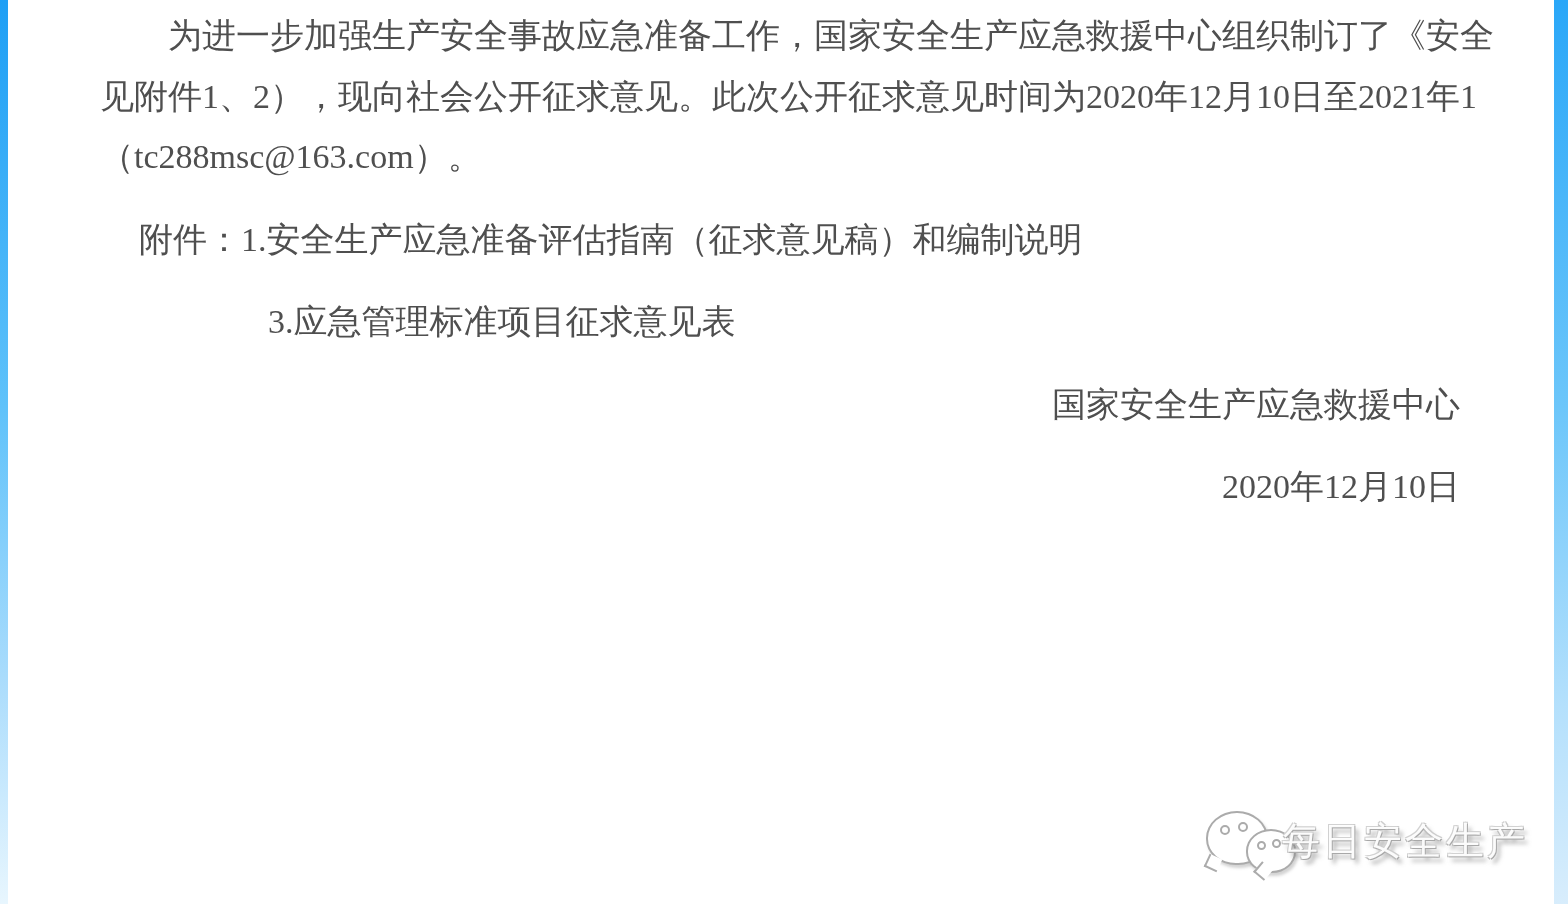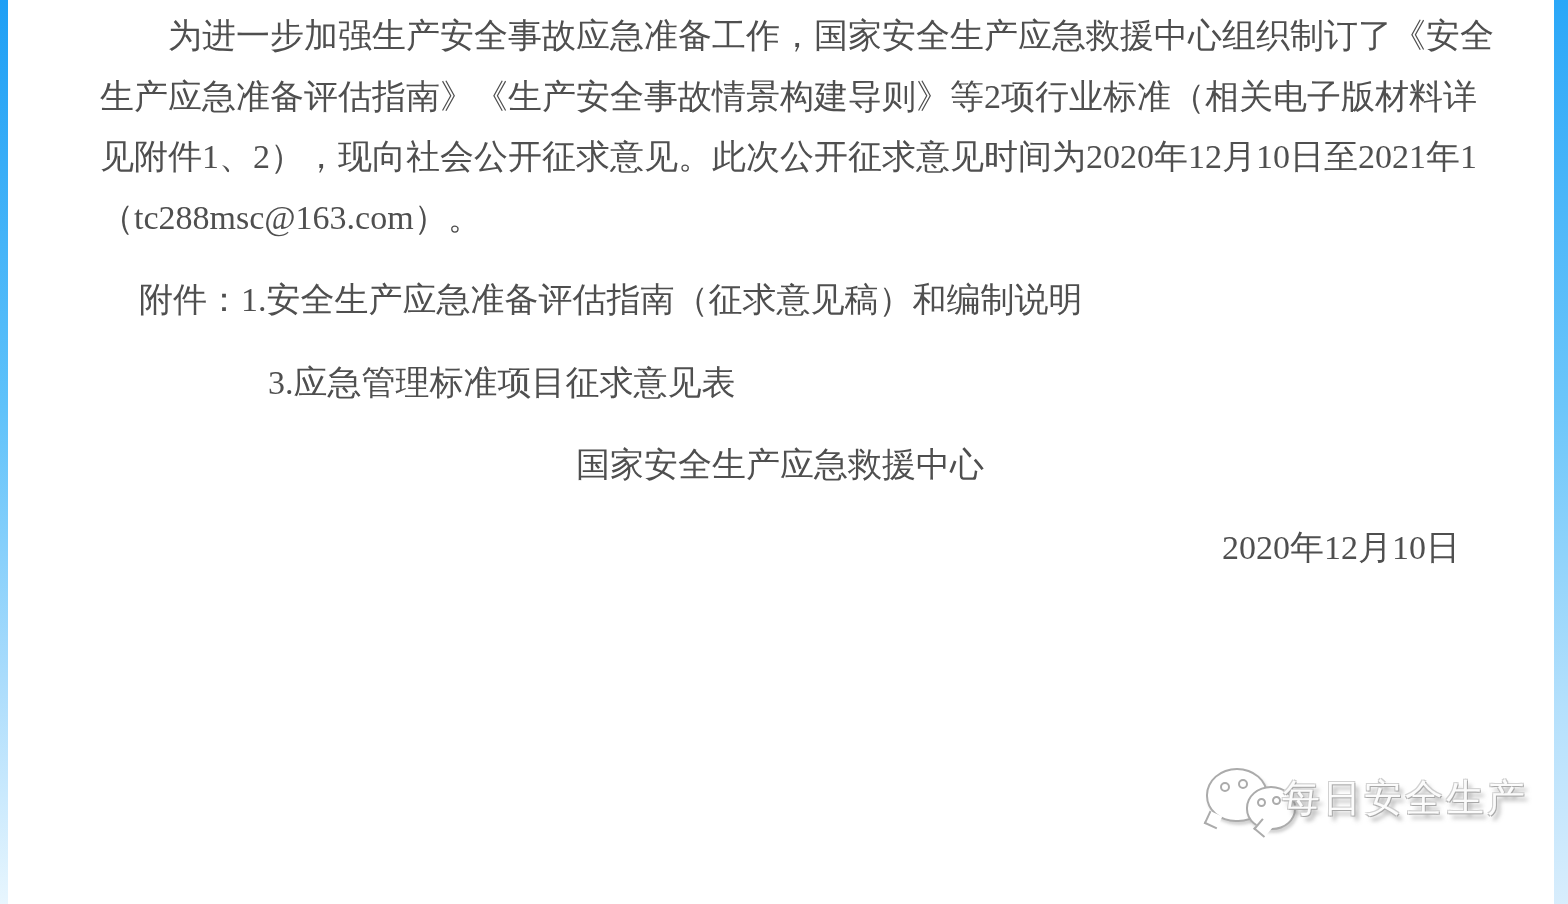--- a/index.html
+++ b/index.html
@@ -29,25 +29,25 @@
   .p{margin:0 0 22px 0;}
   .line{white-space:nowrap;}
   .p1 .line:first-child{text-indent:68px;text-align:center;}
   .contact{margin-bottom:104.5px;white-space:nowrap;}
   .contact .phone{
     color:#1a6fd0;text-decoration:underline;
     text-underline-offset:6px;cursor:pointer;
   }
   .att-first{margin-left:39px;white-space:nowrap;}
   .att-sub{margin-left:168px;white-space:nowrap;}
-  .sig{text-align:center;white-space:nowrap;}
+  .sig{text-align:right;white-space:nowrap;}
   .dateline{text-align:right;white-space:nowrap;}
   
   .watermark{
-    position:absolute;left:1202px;top:764px;width:340px;height:80px;
+    position:absolute;left:1202px;top:807px;width:340px;height:80px;
     z-index:2;pointer-events:none;
   }
   .wm-text{
     position:absolute;left:80px;top:12px;
     font-size:38px;line-height:1.2;letter-spacing:3px;white-space:nowrap;
     color:rgba(255,255,255,0.95);
     text-shadow:
       1px 1px 0 #a8a8a8,
       -1px -1px 0 #d2d2d2,
       -1px 1px 0 #bdbdbd,
@@ -83,21 +83,20 @@
 
 <div class="page">
 
   <div class="bar-left"></div>
   <div class="bar-right"></div>
 
   <div class="doc">
 
     <div class="p p1">
       <div class="line">为进一步加强生产安全事故应急准备工作，国家安全生产应急救援中心组织制订了《安全</div>
-      <div class="line">生产应急准备评估指南》《生产安全事故情景构建导则》等2项行业标准（相关电子版材料详</div>
       <div class="line">见附件1、2），现向社会公开征求意见。此次公开征求意见时间为2020年12月10日至2021年1</div>
       <div class="line">（tc288msc@163.com）。</div>
     </div>
 
 
     <div class="p att-first"><span>附件：</span><span>1.安全生产应急准备评估指南（征求意见稿）和编制说明</span></div>
 
 
     <div class="p att-sub">3.应急管理标准项目征求意见表</div>
 

